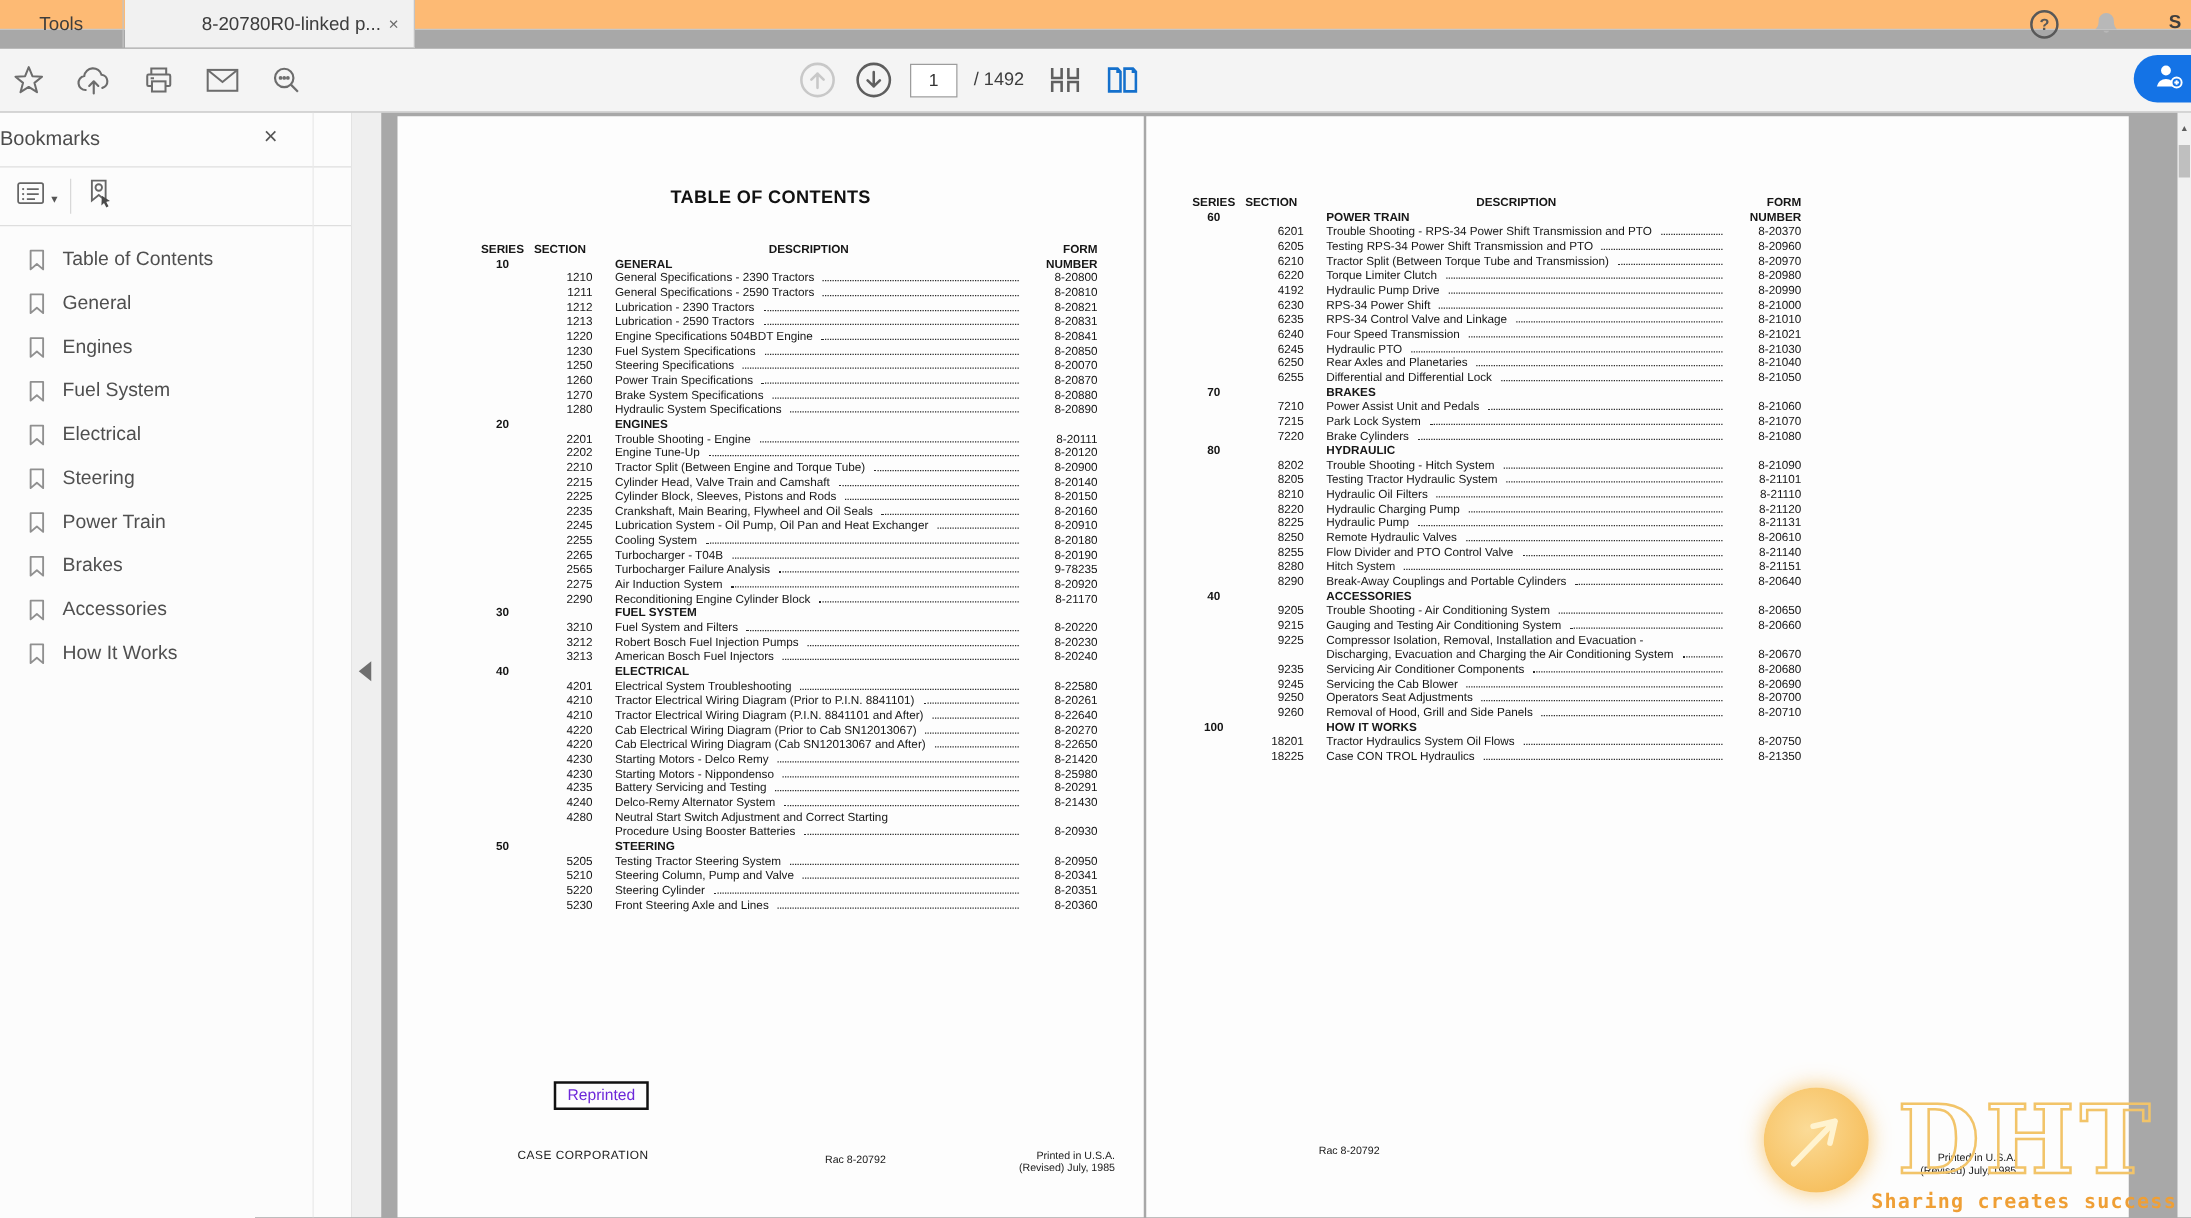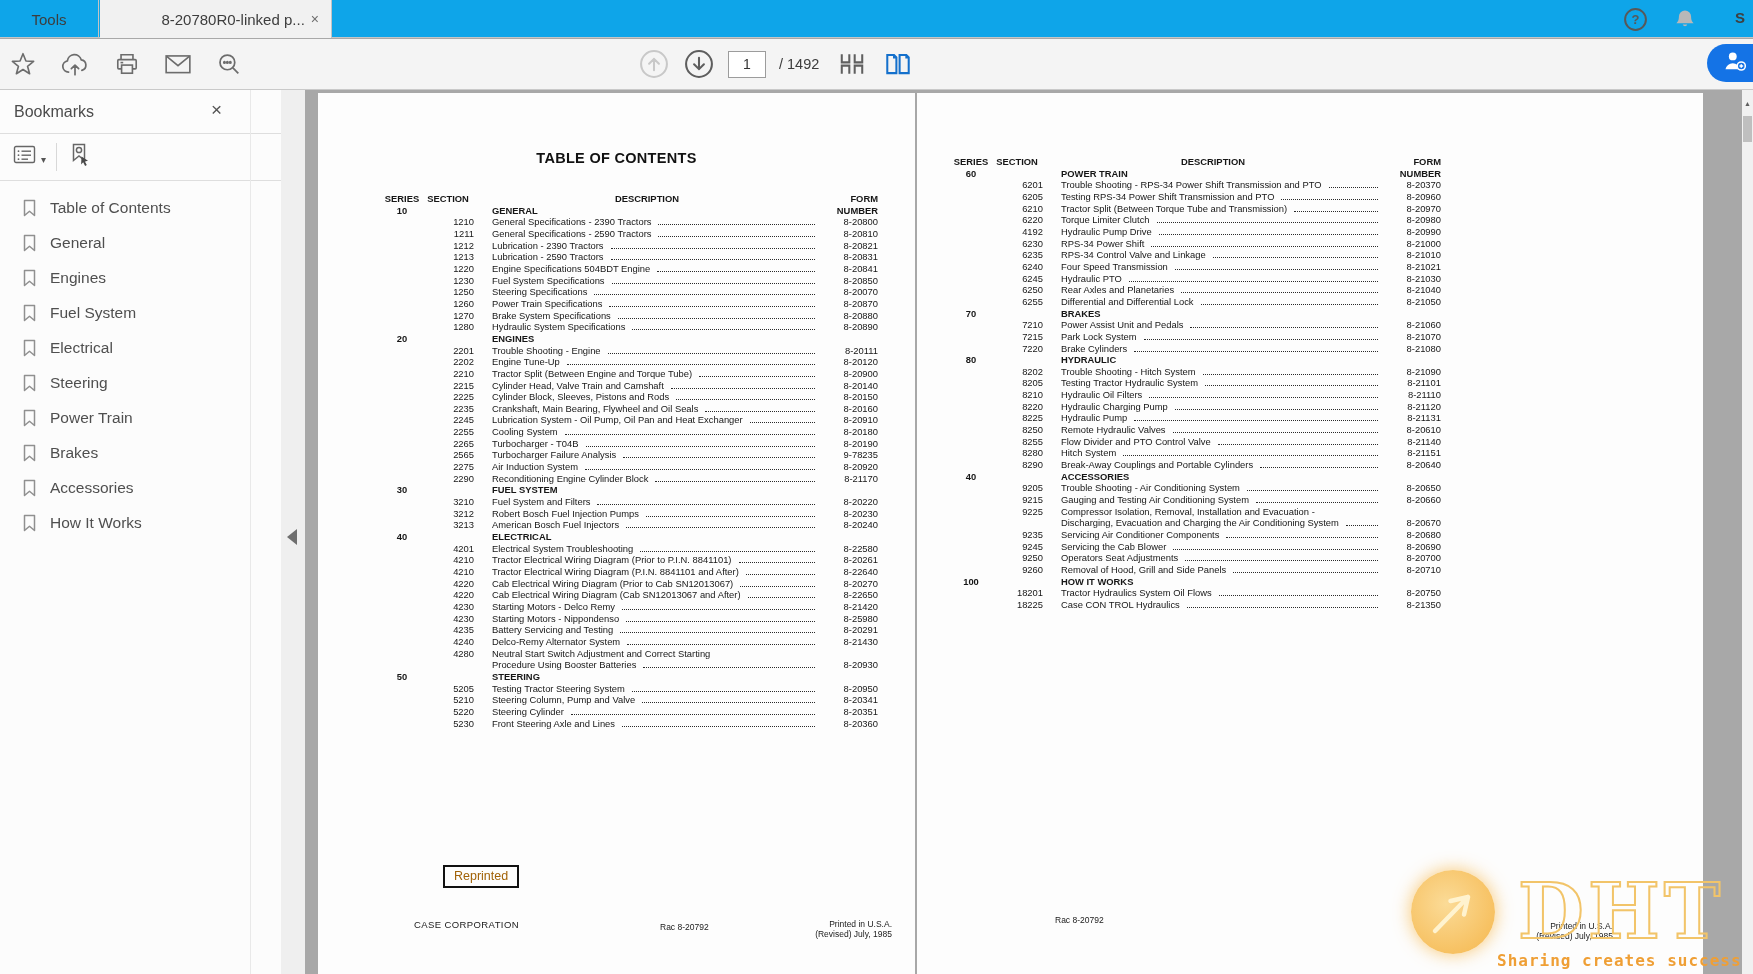--- a/index.html
+++ b/index.html
@@ -1,20 +1,20 @@
 <!DOCTYPE html>
 <html><head>
 <meta charset="utf-8">
 <style>
   * { margin:0; padding:0; box-sizing:border-box; }
   html,body { width:1753px; height:974px; }
   body { position:relative; overflow:hidden; background:#a8a8a8; font-family:"Liberation Sans",sans-serif; }
 
   
-  .tabbar { position:absolute; left:0; top:0; width:1753px; height:38px; background:#0ea5e9; border-bottom:1px solid #c6c6c6; z-index:10; }
+  .tabbar { position:absolute; left:0; top:0; width:1753px; height:24px; background:#fdba74; border-bottom:1px solid #c6c6c6; z-index:10; }
   .tab-tools { position:absolute; left:0; top:0; width:99px; height:38px; display:flex; align-items:center; justify-content:center; font-size:15px; color:#3d3d3d; border-right:1px solid #c3c3c3; cursor:default; }
   .tab-doc { position:absolute; left:100px; top:0; width:232px; height:38px; background:#f1f1f1; display:flex; align-items:center; font-size:15px; color:#3d3d3d; padding:0 12px 0 27px; border-right:1px solid #c3c3c3;text-align:right; }
   .tab-doc .label { flex:1; white-space:nowrap; overflow:hidden; }
   .tab-close { font-size:14px; color:#6d6d6d; margin-left:6px; }
   .tabbar-right { position:absolute; right:0; top:0; height:38px; width:130px; }
   .help-btn { position:absolute; left:0px; top:7px; }
   .bell-btn { position:absolute; left:50px; top:7px; }
   .signin { position:absolute; left:112px; top:9px; font-size:15px; font-weight:bold; color:#3f3f3f; }
 
   
@@ -22,21 +22,21 @@
   .tb-left { position:absolute; left:10px; top:0; height:50px; display:flex; align-items:center; gap:24px; }
   .tb-center { position:absolute; left:638px; top:0; height:50px; display:flex; align-items:center; gap:13px; }
   .tb-btn { display:flex; align-items:center; justify-content:center; }
   .page-input { width:38px; height:27px; border:1px solid #9c9c9c; background:#fff; text-align:center; font-size:14px; color:#333; font-family:"Liberation Sans",sans-serif; }
   .page-total { font-size:14.5px; color:#3c3c3c; white-space:pre; }
   .share-btn { position:absolute; left:1707px; top:44px; width:100px; height:38px; border-radius:19px; background:#1473e6; display:flex; align-items:center; padding-left:15px; z-index:11; }
 
   
   .sidebar { position:absolute; left:0; top:90px; width:281px; height:884px; background:#fcfcfc; z-index:5; }
   .sidebar::after { content:""; position:absolute; left:250px; top:0; width:1px; height:100%; background:#e9e9e9; }
-  .sb-header { height:44px; border-bottom:1px solid #dedede; position:relative; display:flex; align-items:center; padding-left:14px; font-size:16px; color:#4c4c4c; }
+  .sb-header { height:44px; border-bottom:1px solid #dedede; position:relative; display:flex; align-items:center; font-size:16px; color:#4c4c4c; }
   .sb-close { position:absolute; left:211px; top:10px; font-size:19px; color:#555; line-height:1; }
   .sb-tools { height:47px; border-bottom:1px solid #dedede; display:flex; align-items:center; padding-left:13px; }
   .sb-caret { font-size:10px; color:#555; margin:4px 0 0 4px; }
   .sb-sep { width:1px; height:28px; background:#d8d8d8; margin:0 10px; }
   .bm-list { padding-top:9px; }
   .bm-row { height:35px; display:flex; align-items:center; padding-left:22px; gap:13px; font-size:15.5px; color:#4f4f4f; cursor:default; }
   .bm-row .bm-ic { display:flex; }
 
   .collapse-strip { position:absolute; left:281px; top:90px; width:24px; height:884px; background:#efefef; z-index:5; }
   .collapse-handle { position:absolute; left:6px; top:439px; width:0; height:0; border-top:8px solid transparent; border-bottom:8px solid transparent; border-right:10px solid #6f6f6f; }
@@ -56,21 +56,21 @@
   .c-ser  { width:40px; text-align:center; font-weight:bold; flex:none; }
   .c-sec  { width:52px; text-align:right; flex:none; }
   .c-desc { margin-left:18px; }
   .c-desc.hd { font-weight:bold; }
   .c-desc-center { flex:1; text-align:center; font-weight:bold; }
   .filler { flex:1; }
   .hlabel { font-weight:bold; }
   .leader { flex:1; border-bottom:1.6px dotted #2a2a2a; margin:0 5px 2.5px 7px; min-width:8px; }
   .c-form { width:58px; text-align:right; flex:none; }
 
-  .stamp { position:absolute; left:125px; top:772px; border:2px solid #111; padding:2px 9px 3px; font-size:12.5px; color:#a16207; }
+  .stamp { position:absolute; left:125px; top:772px; border:2px solid #111; padding:2px 9px 3px; font-size:12.5px; color:#6d28d9; }
   .pl-footer-left   { position:absolute; left:96px;  top:826px; font-size:9.5px; letter-spacing:.4px; }
   .pl-footer-center { position:absolute; left:342px; top:829px; font-size:8.5px; }
   .pl-footer-right  { position:absolute; left:434px; top:826px; width:140px; text-align:right; font-size:8.5px; line-height:10px; }
   .pr-footer-left   { position:absolute; left:138px; top:822px; font-size:8.5px; }
   .pr-footer-right  { position:absolute; left:556px; top:828px; width:140px; text-align:right; font-size:8.5px; line-height:10px; }
 
   
   .wm-circle { position:absolute; left:1411px; top:870px; width:84px; height:84px; border-radius:50%;
                background:radial-gradient(circle at 42% 40%, #fbdb97, #f5b64b); box-shadow:0 0 18px rgba(247,186,80,.8); z-index:90; }
   .wm-dht { position:absolute; left:1516px; top:868px; z-index:91; }

